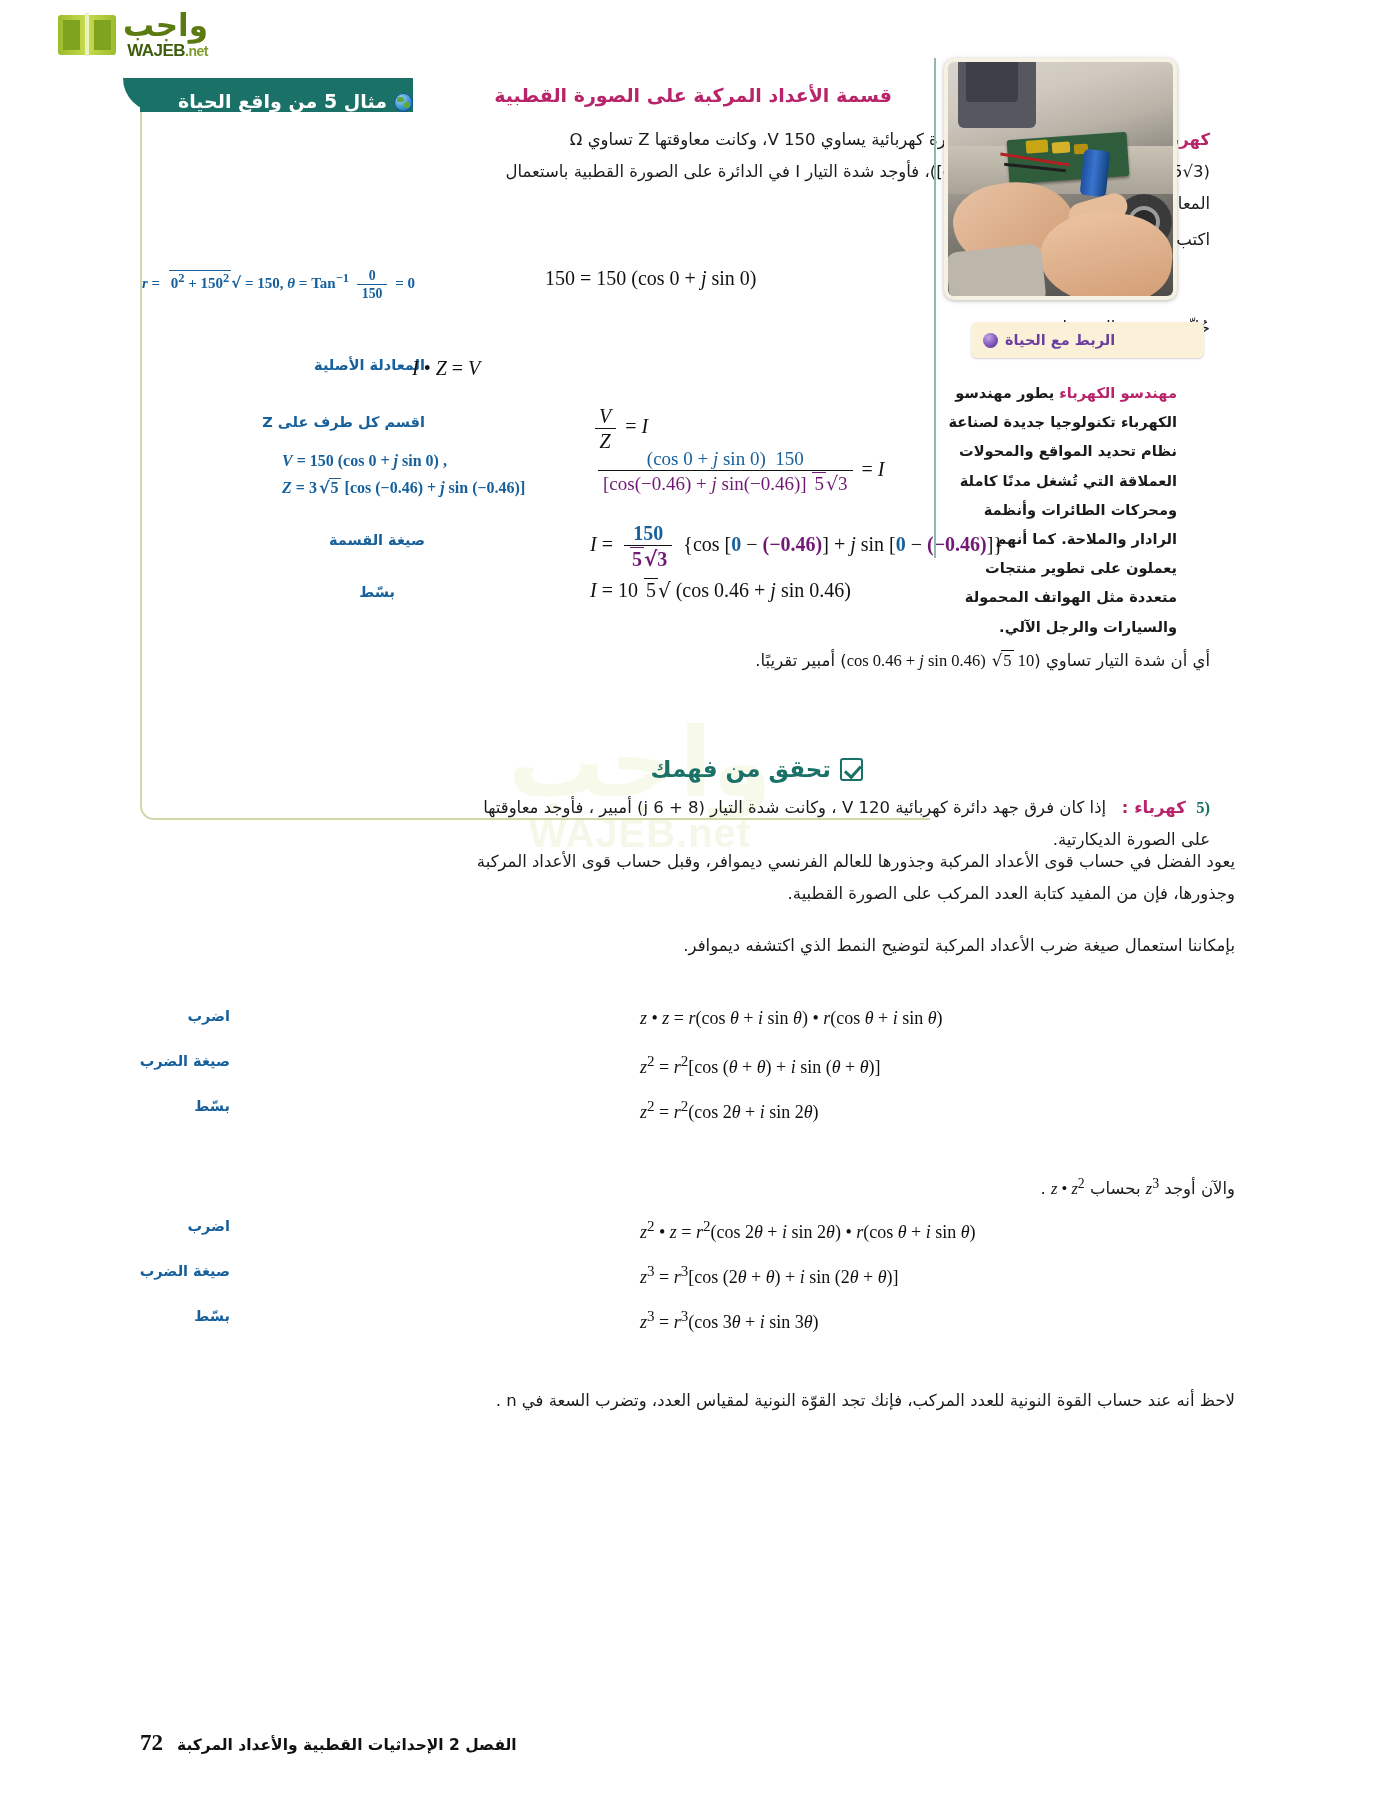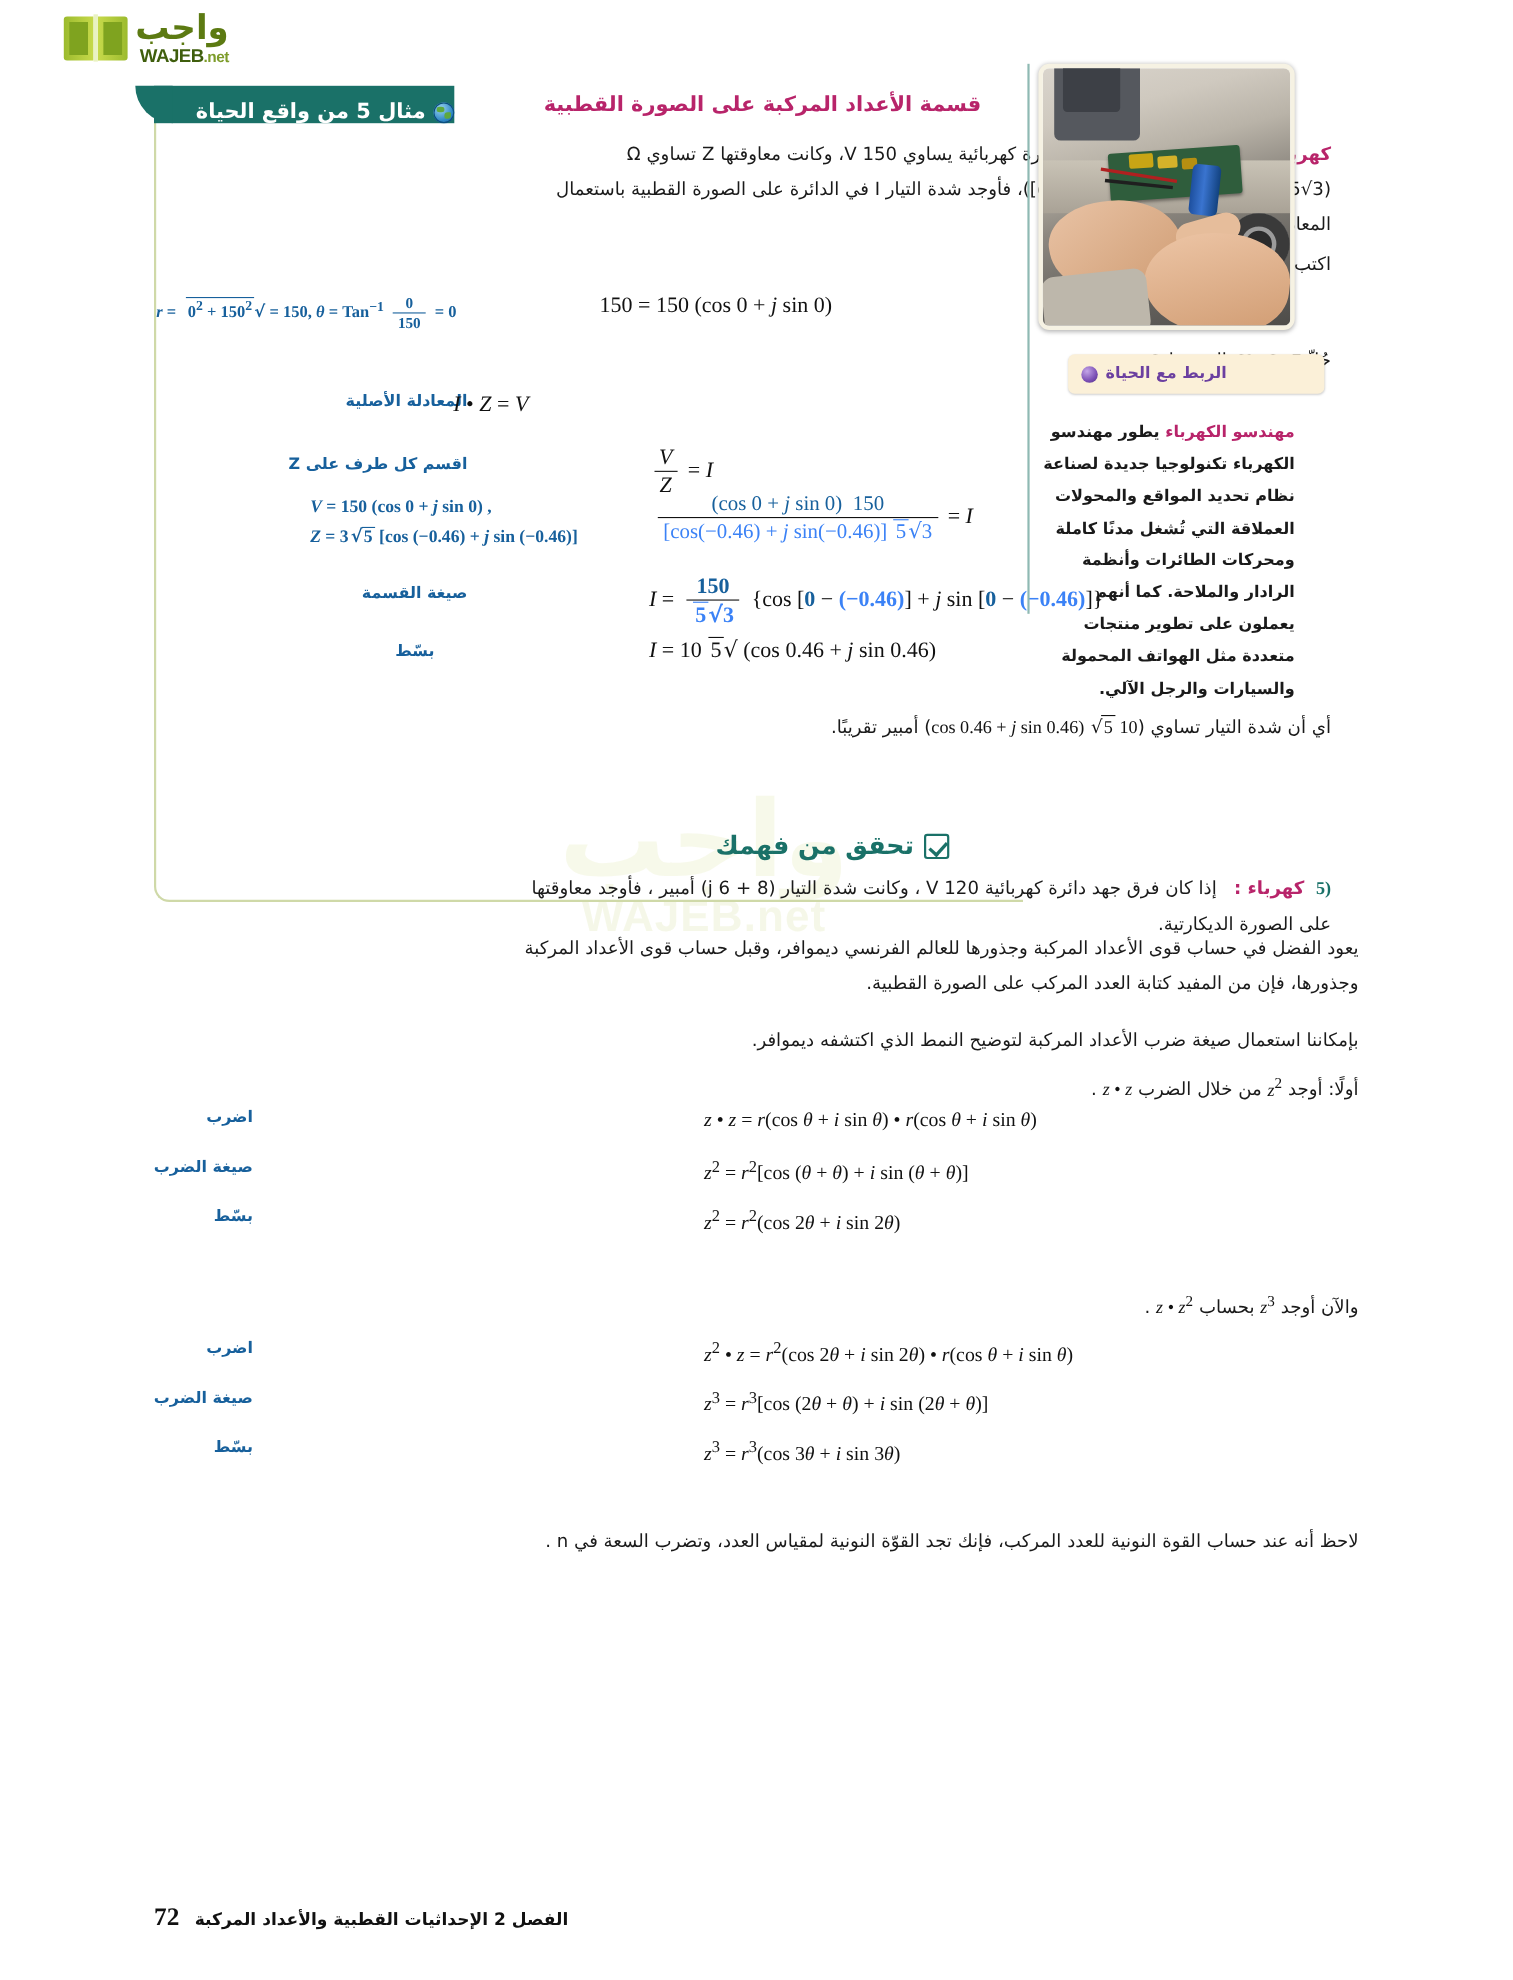--- a/index.html
+++ b/index.html
@@ -195,21 +195,21 @@
     font-family: "Liberation Serif", serif;
     font-size: 20px; white-space: nowrap; color: #111;
   }
   .deriv-eq.small { font-size: 18px; }
 
   .frac { display: inline-flex; flex-direction: column; align-items: center; vertical-align: middle; margin: 0 4px; }
   .frac .num { padding: 0 5px 1px 5px; line-height: 1.12; }
   .frac .den { padding: 1px 5px 0 5px; line-height: 1.12; border-top: 1.6px solid #111; }
   .frac.tight .num, .frac.tight .den { font-size: 0.92em; }
   .blue { color: #17609c; }
-  .pink { color: #3b82f6; text-align: right; }
+  .pink { color: #701a75; text-align: right; }
   .frac.mixed .den { border-top-color: #111; }
 
   .sqrt { display: inline-block; position: relative; padding-left: 2px; }
   .sqrt > .rad { font-family: "DejaVu Sans", sans-serif; font-size: 1.0em; }
   .sqrt > .body { border-top: 1.4px solid currentColor; padding: 0 2px; display: inline-block; margin-left: -1px; }
 
   .side-sub {
     position: absolute; left: 142px;
     font-family: "Liberation Serif", serif;
     color: #17609c; font-size: 16px; white-space: nowrap; font-weight: bold;
@@ -478,23 +478,20 @@
     </div>
     <div>على الصورة الديكارتية.</div>
   </div>
 
   <div class="para ar" style="top:846px;">
     <div>يعود الفضل في حساب قوى الأعداد المركبة وجذورها للعالم الفرنسي ديموافر، وقبل حساب قوى الأعداد المركبة</div>
     <div>وجذورها، فإن من المفيد كتابة العدد المركب على الصورة القطبية.</div>
   </div>
 
   <div class="para ar" style="top:930px;">بإمكاننا استعمال صيغة ضرب الأعداد المركبة لتوضيح النمط الذي اكتشفه ديموافر.</div>
-  <div class="para ar" style="top:972px;">
-    أولًا: أوجد <span class="math" style="display:inline"><span class="mi">z</span><sup>2</sup></span> من خلال الضرب <span class="math" style="display:inline"><span class="mi">z</span> • <span class="mi">z</span></span> .
-  </div>
 
   <div class="deriv-row" style="top:1008px; left:140px;">
     <div class="deriv-label" style="right:700px;">اضرب</div>
     <div class="deriv-eq small" style="left:500px;">
       <span class="mi">z</span> • <span class="mi">z</span> = <span class="mi">r</span>(cos <span class="mi">θ</span> + <span class="mi">i</span> sin <span class="mi">θ</span>) • <span class="mi">r</span>(cos <span class="mi">θ</span> + <span class="mi">i</span> sin <span class="mi">θ</span>)
     </div>
   </div>
 
   <div class="deriv-row" style="top:1053px; left:140px;">
     <div class="deriv-label" style="right:700px;">صيغة الضرب</div>

